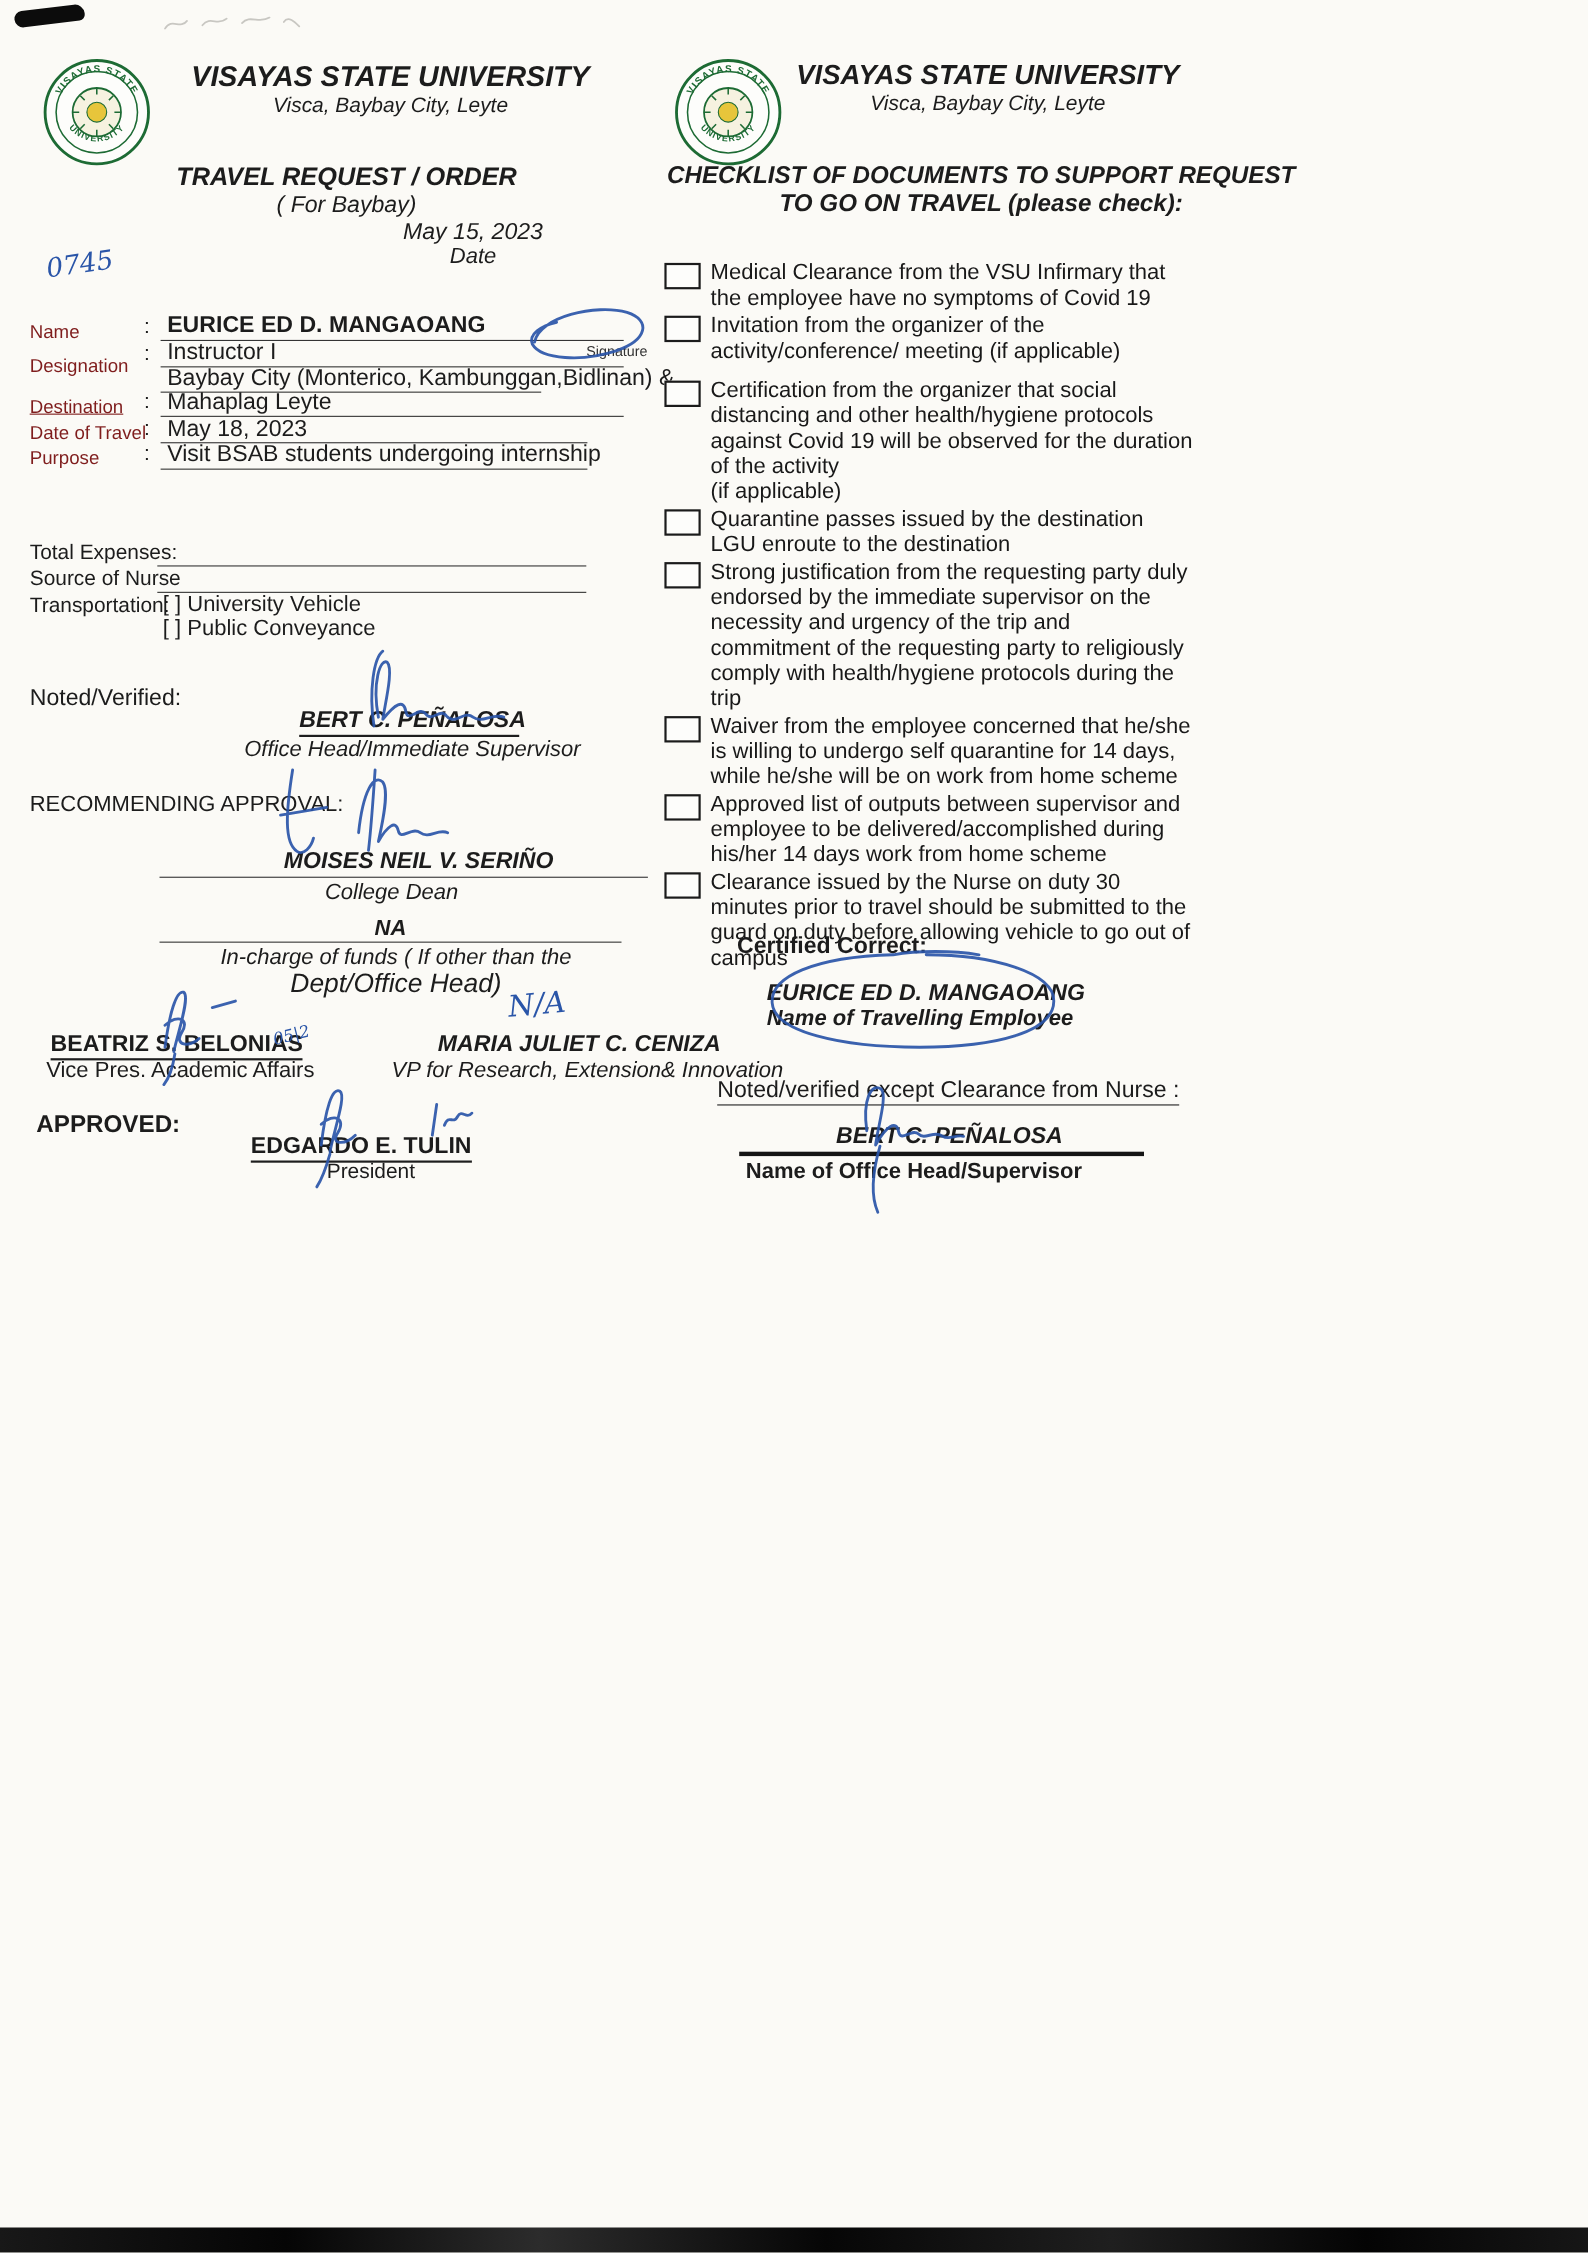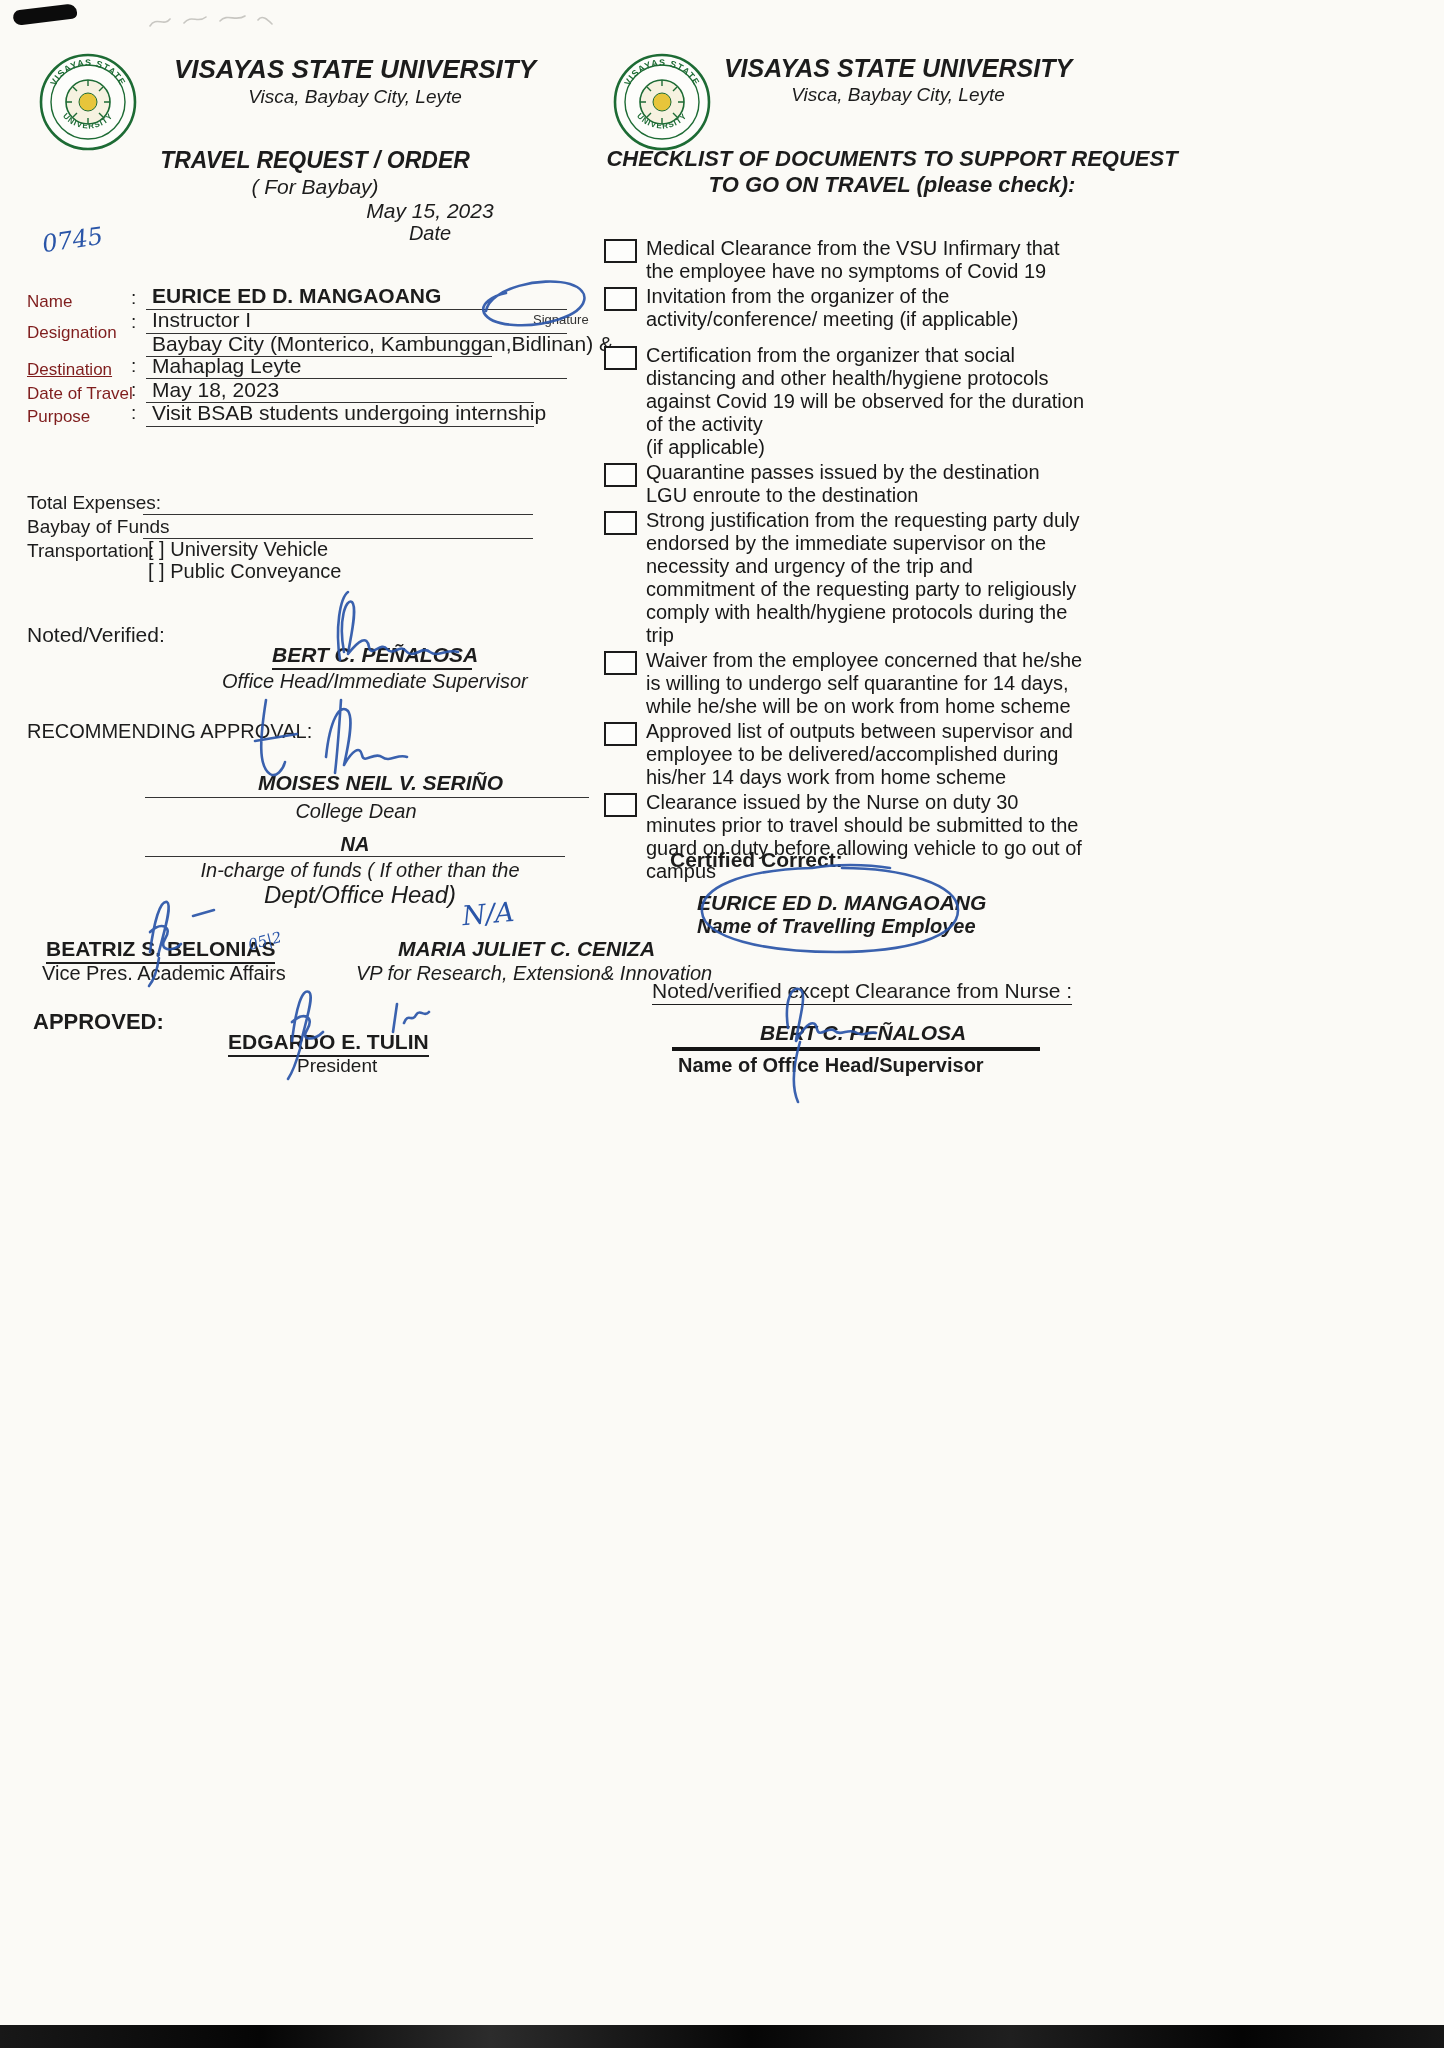--- a/index.html
+++ b/index.html
@@ -79,21 +79,21 @@
   <div class="abs lbl" style="left:27px; top:384px;">Date of Travel</div>
   <div class="abs colon" style="left:131px; top:379px;">:</div>
   <div class="abs val" style="left:146px; top:376px; width:388px; height:27px; line-height:27px;">May 18, 2023</div>
 
   <div class="abs lbl" style="left:27px; top:407px;">Purpose</div>
   <div class="abs colon" style="left:131px; top:402px;">:</div>
   <div class="abs val" style="left:146px; top:399px; width:388px; height:28px; line-height:28px;">Visit BSAB students undergoing internship</div>
 
   <div class="abs" style="left:27px; top:492px; font-size:19px;">Total Expenses:</div>
   <div class="abs hline" style="left:143px; top:514px; width:390px;"></div>
-  <div class="abs" style="left:27px; top:516px; font-size:19px;">Baybay of Funds</div>
+  <div class="abs" style="left:27px; top:516px; font-size:19px;">Source of Nurse</div>
   <div class="abs hline" style="left:143px; top:538px; width:390px;"></div>
   <div class="abs" style="left:27px; top:540px; font-size:19px;">Transportation:</div>
   <div class="abs" style="left:148px; top:538px; font-size:20px;">[ ] University Vehicle</div>
   <div class="abs" style="left:148px; top:560px; font-size:20px;">[ ] Public Conveyance</div>
 
   <div class="abs" style="left:27px; top:623px; font-size:21px;">Noted/Verified:</div>
   <div class="abs ctr b uline2" style="left:272px; top:643px; width:200px; font-size:21px;">BERT C. PEÑALOSA</div>
   <div class="abs ctr" style="left:222px; top:670px; width:300px; font-size:20px;">Office Head/Immediate Supervisor</div>
 
   <div class="abs" style="left:27px; top:720px; font-size:20px;">RECOMMENDING APPROVAL:</div>

